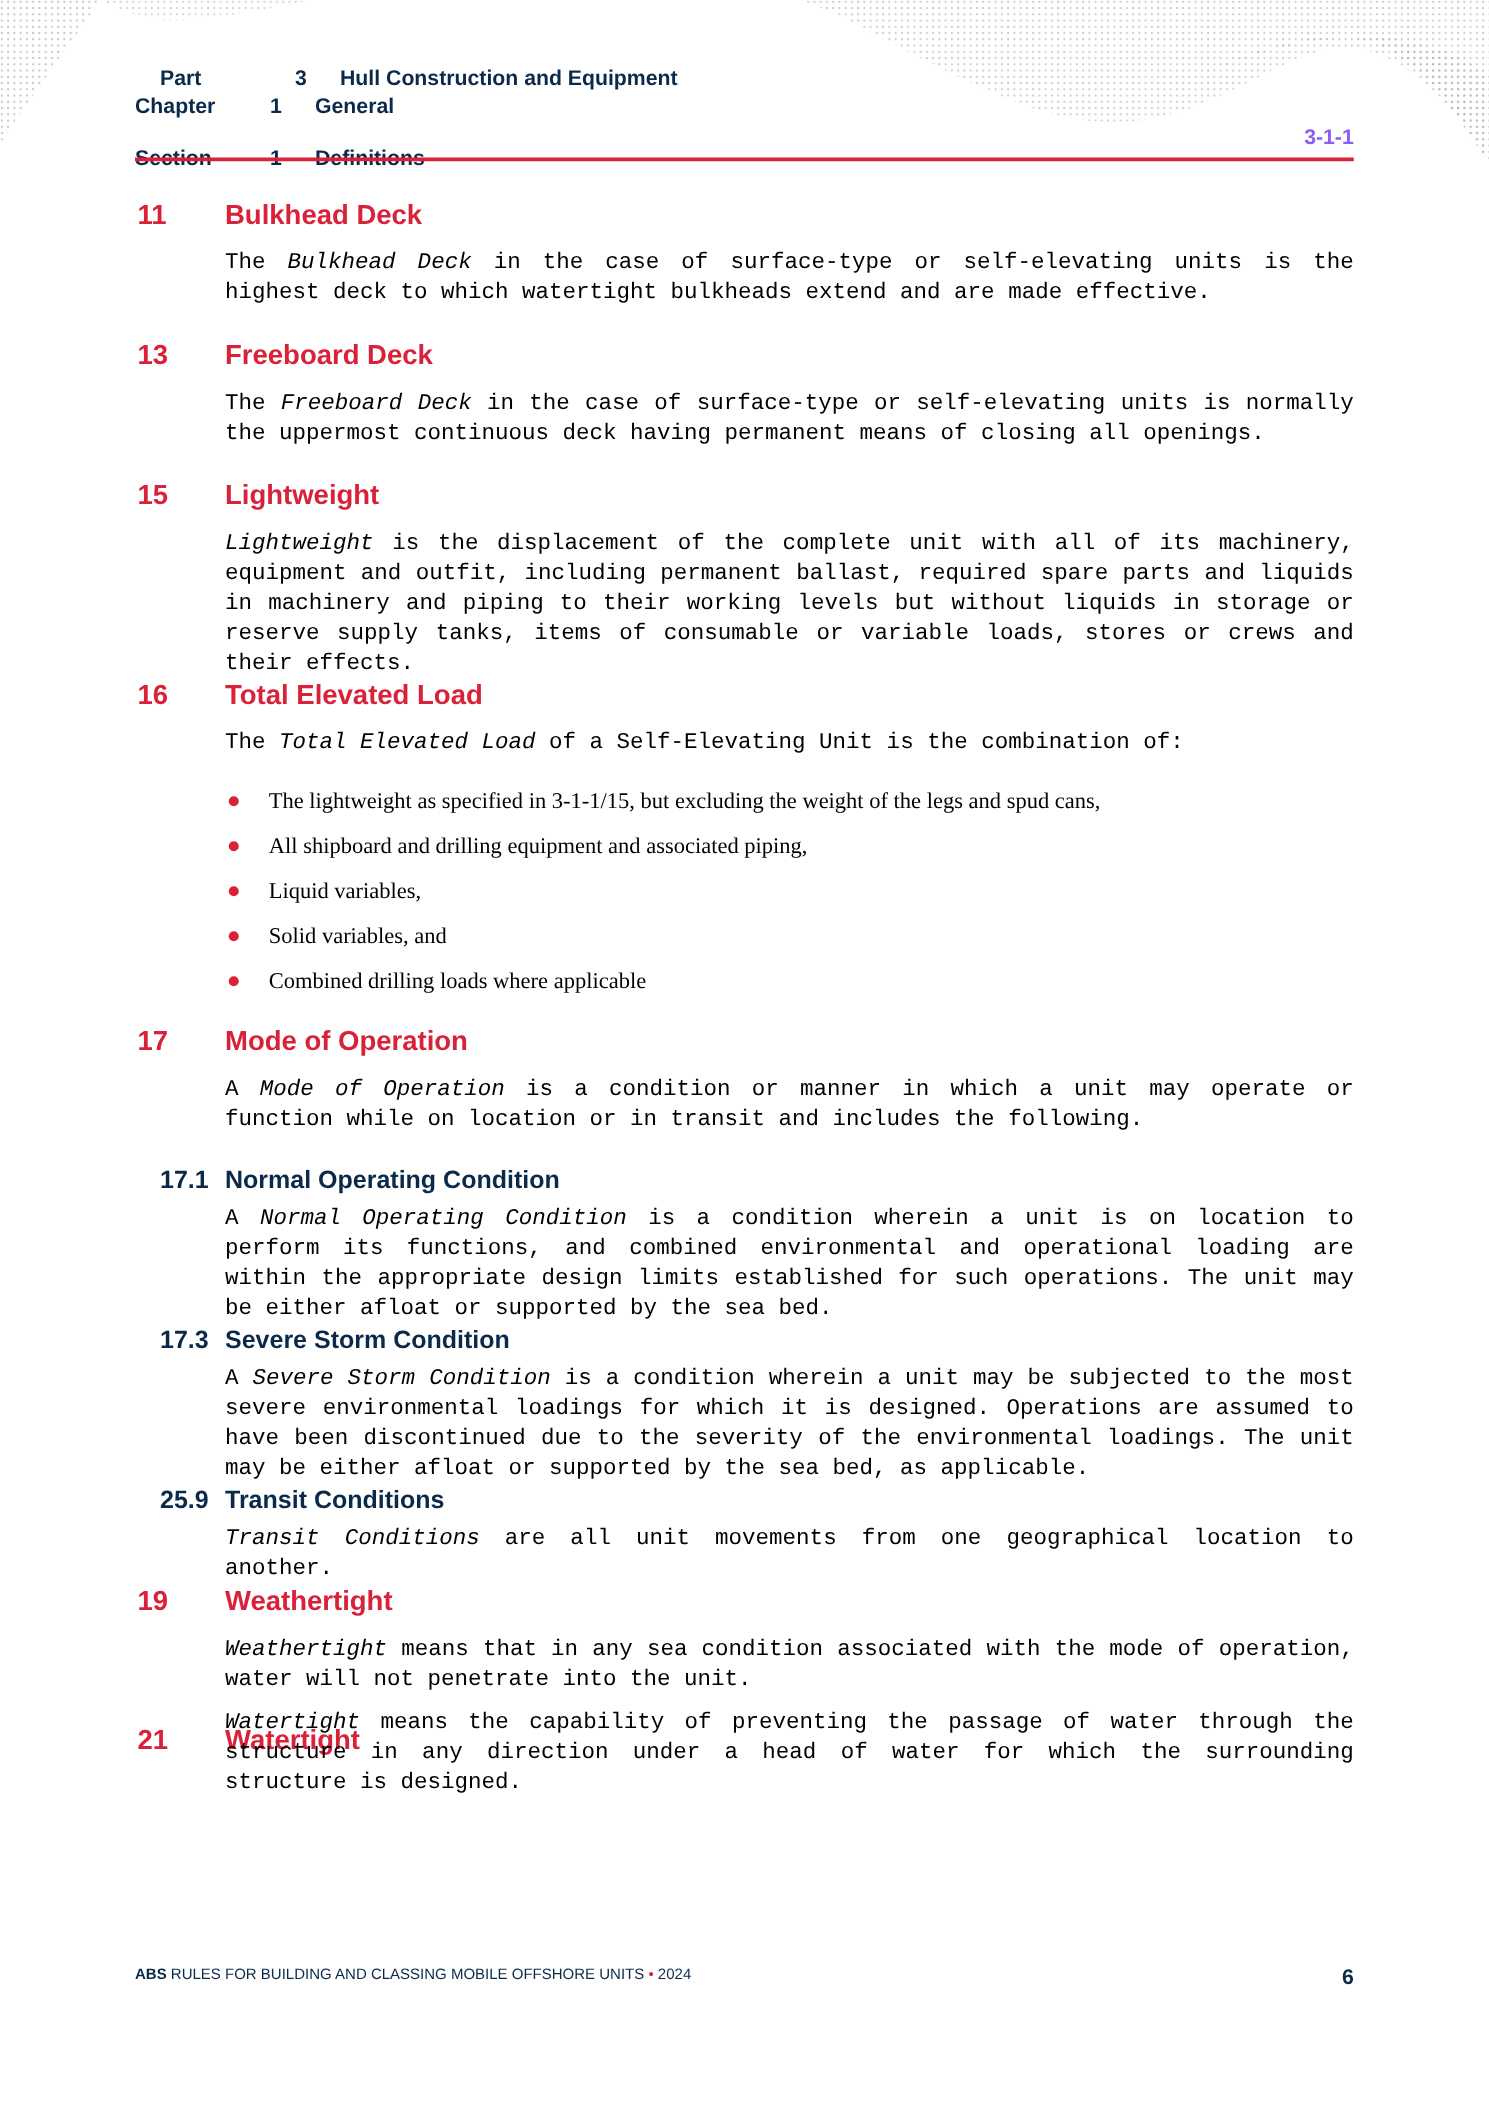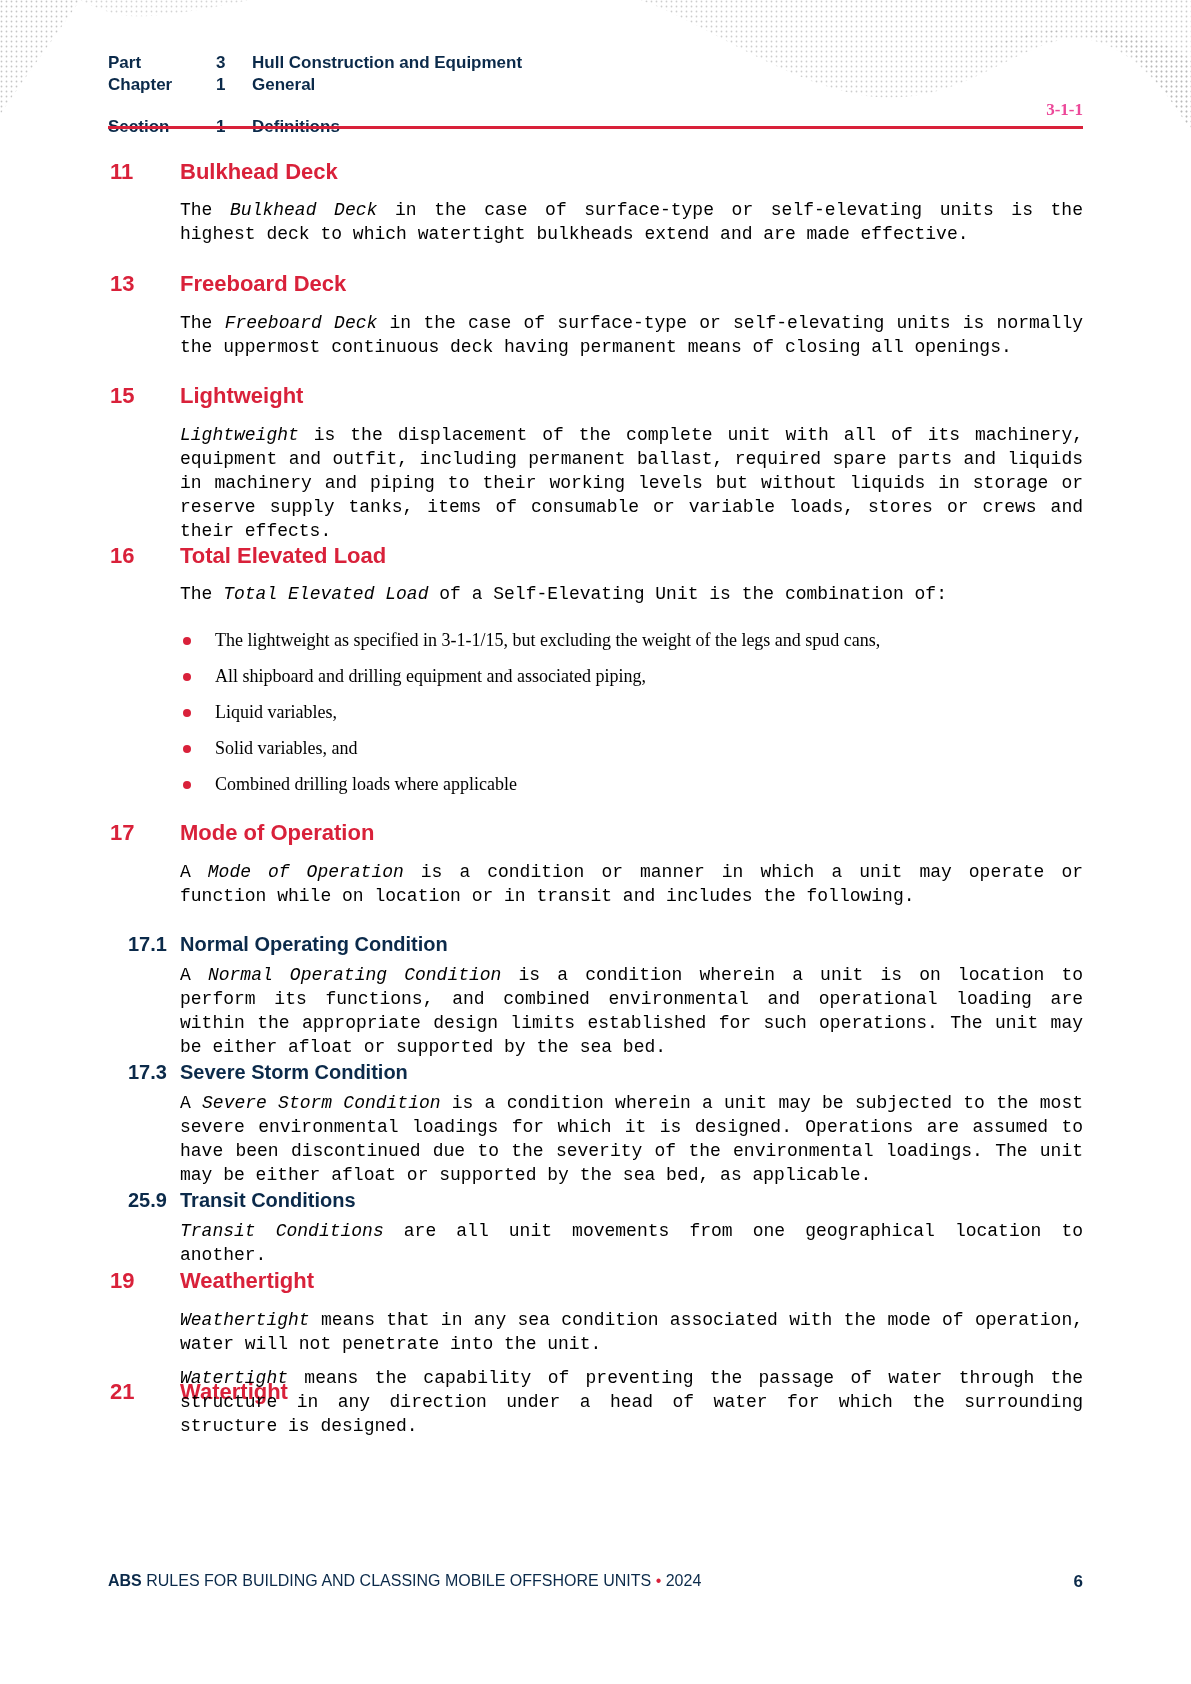--- a/index.html
+++ b/index.html
@@ -3,58 +3,58 @@
 <meta charset="utf-8">
 <style>
   html, body { margin:0; padding:0; background:#ffffff; }
   body { width:1191px; height:1684px; position:relative; overflow:hidden; }
   .deco { position:absolute; left:0; top:0; width:1191px; height:200px; pointer-events:none; }
   .hdr { position:absolute; font-family:"Liberation Sans", sans-serif; font-weight:bold; font-size:17px; color:#0b2a4a; line-height:21px; }
   .hdr-row { position:absolute; left:108px; height:21px; width:600px; }
   .hdr-row .lbl { position:absolute; left:0; }
   .hdr-row .num { position:absolute; left:108px; }
   .hdr-row .ttl { position:absolute; left:144px; white-space:nowrap; }
-  .ref { position:absolute; right:108px; top:100px; font-family:Liberation Serif, serif; font-weight:bold; font-size:17px; color:#ec4899; }
+  .ref { position:absolute; right:108px; top:100px; font-family:Liberation Sans, sans-serif; font-weight:bold; font-size:17px; color:#8b5cf6; }
   .rule { position:absolute; left:108px; width:975px; top:126px; height:3px; background:#d9213a; }
 
   .h1 { position:absolute; left:110px; font-family:"Liberation Sans", sans-serif; font-weight:bold; font-size:22px; color:#d9213a; line-height:26px; white-space:nowrap; }
   .h1 .n { position:absolute; left:0; }
   .h1 .t { position:absolute; left:70px; }
   .h2 { position:absolute; left:108px; font-family:"Liberation Sans", sans-serif; font-weight:bold; font-size:20px; color:#0b2a4a; line-height:24px; white-space:nowrap; }
   .h2 .n { position:absolute; left:0;margin-left:20px; }
   .h2 .t { position:absolute; left:72px; }
 
   .p { position:absolute; left:180px; width:903px; font-family:Liberation Mono, monospace; font-size:18px; line-height:24px; color:#000; text-align:justify; }
   .p i { font-style:italic; }
   .bul { position:absolute; left:180px; width:903px; font-family:"Liberation Serif", serif; font-size:18px; line-height:24px; color:#000; }
   .bul .dot { position:absolute; left:3px; top:9px; width:8px; height:8px; border-radius:50%; background:#d9213a; }
   .bul .txt { position:absolute; left:35px; white-space:nowrap; }
 
-  .foot { position:absolute; left:108px; top:1572px; font-family:"Liberation Sans", sans-serif; font-size:16px; color:#0b2a4a; white-space:nowrap;text-align:right; }
+  .foot { position:absolute; left:108px; top:1572px; font-family:"Liberation Sans", sans-serif; font-size:12px; color:#0b2a4a; white-space:nowrap;text-align:right; }
   .foot b { font-weight:bold; }
   .foot .sep { color:#d9213a; }
   .pg { position:absolute; right:108px; top:1572px; font-family:"Liberation Sans", sans-serif; font-weight:bold; font-size:17px; color:#0b2a4a; }
 </style>
 </head>
 <body>
 
 <svg class="deco" viewBox="0 0 1191 200">
   <defs>
     <pattern id="dots" width="5" height="5" patternUnits="userSpaceOnUse">
       <circle cx="1.5" cy="1.5" r="0.9" fill="#b8b8b8"></circle>
     </pattern>
   </defs>
   <path d="M0,0 L80,0 C60,30 30,70 0,115 Z" fill="url(#dots)" opacity="0.8"></path>
   <path d="M80,0 L250,0 C200,10 150,20 120,15 C100,10 90,5 80,0 Z" fill="url(#dots)" opacity="0.6"></path>
   <path d="M640,0 L1191,0 L1191,130 C1150,60 1100,30 1060,40 C1000,55 950,110 860,95 C780,80 700,20 640,0 Z" fill="url(#dots)" opacity="0.7"></path>
   <path d="M960,60 C1000,40 1060,20 1100,35 C1140,50 1170,100 1191,130 L1191,60 C1150,30 1080,10 960,60 Z" fill="url(#dots)" opacity="0.9"></path>
 </svg>
 
 <div class="hdr">
-  <div class="hdr-row" style="top:52px;">
+  <div class="hdr-row" style="top:52px;margin-left:20px;">
     <span class="lbl">Part</span>
     <span class="num">3</span>
     <span class="ttl">Hull Construction and Equipment</span>
   </div>
   <div class="hdr-row" style="top:74px;">
     <span class="lbl">Chapter</span>
     <span class="num">1</span>
     <span class="ttl">General</span>
   </div>
   <div class="hdr-row" style="top:96px;margin-top:20px;">

